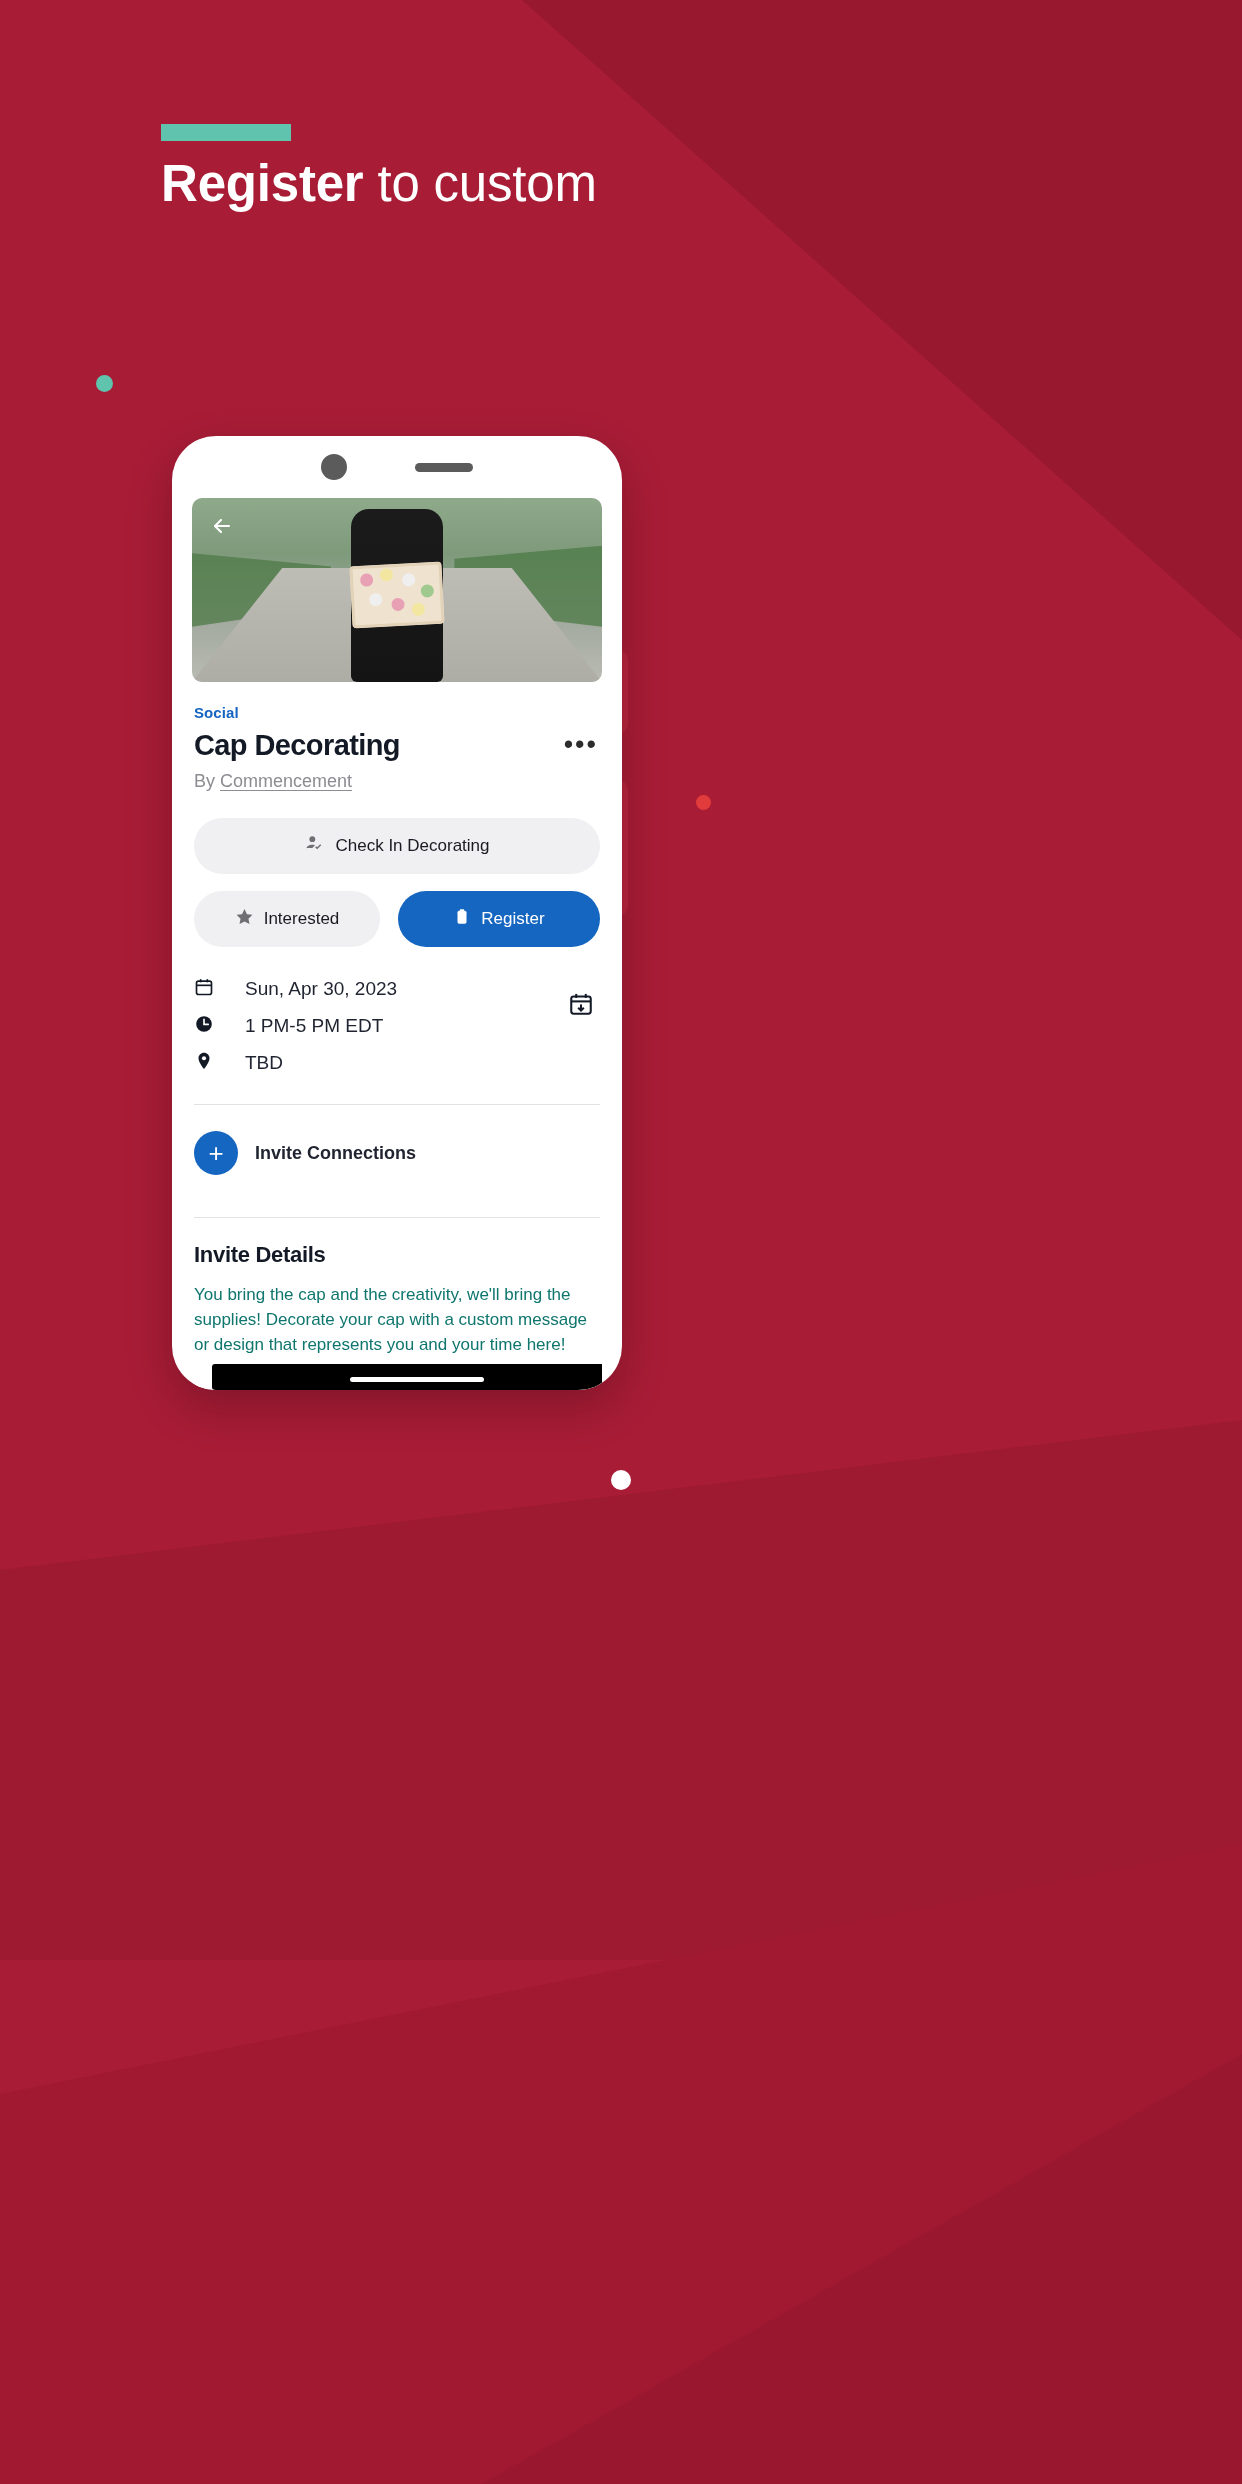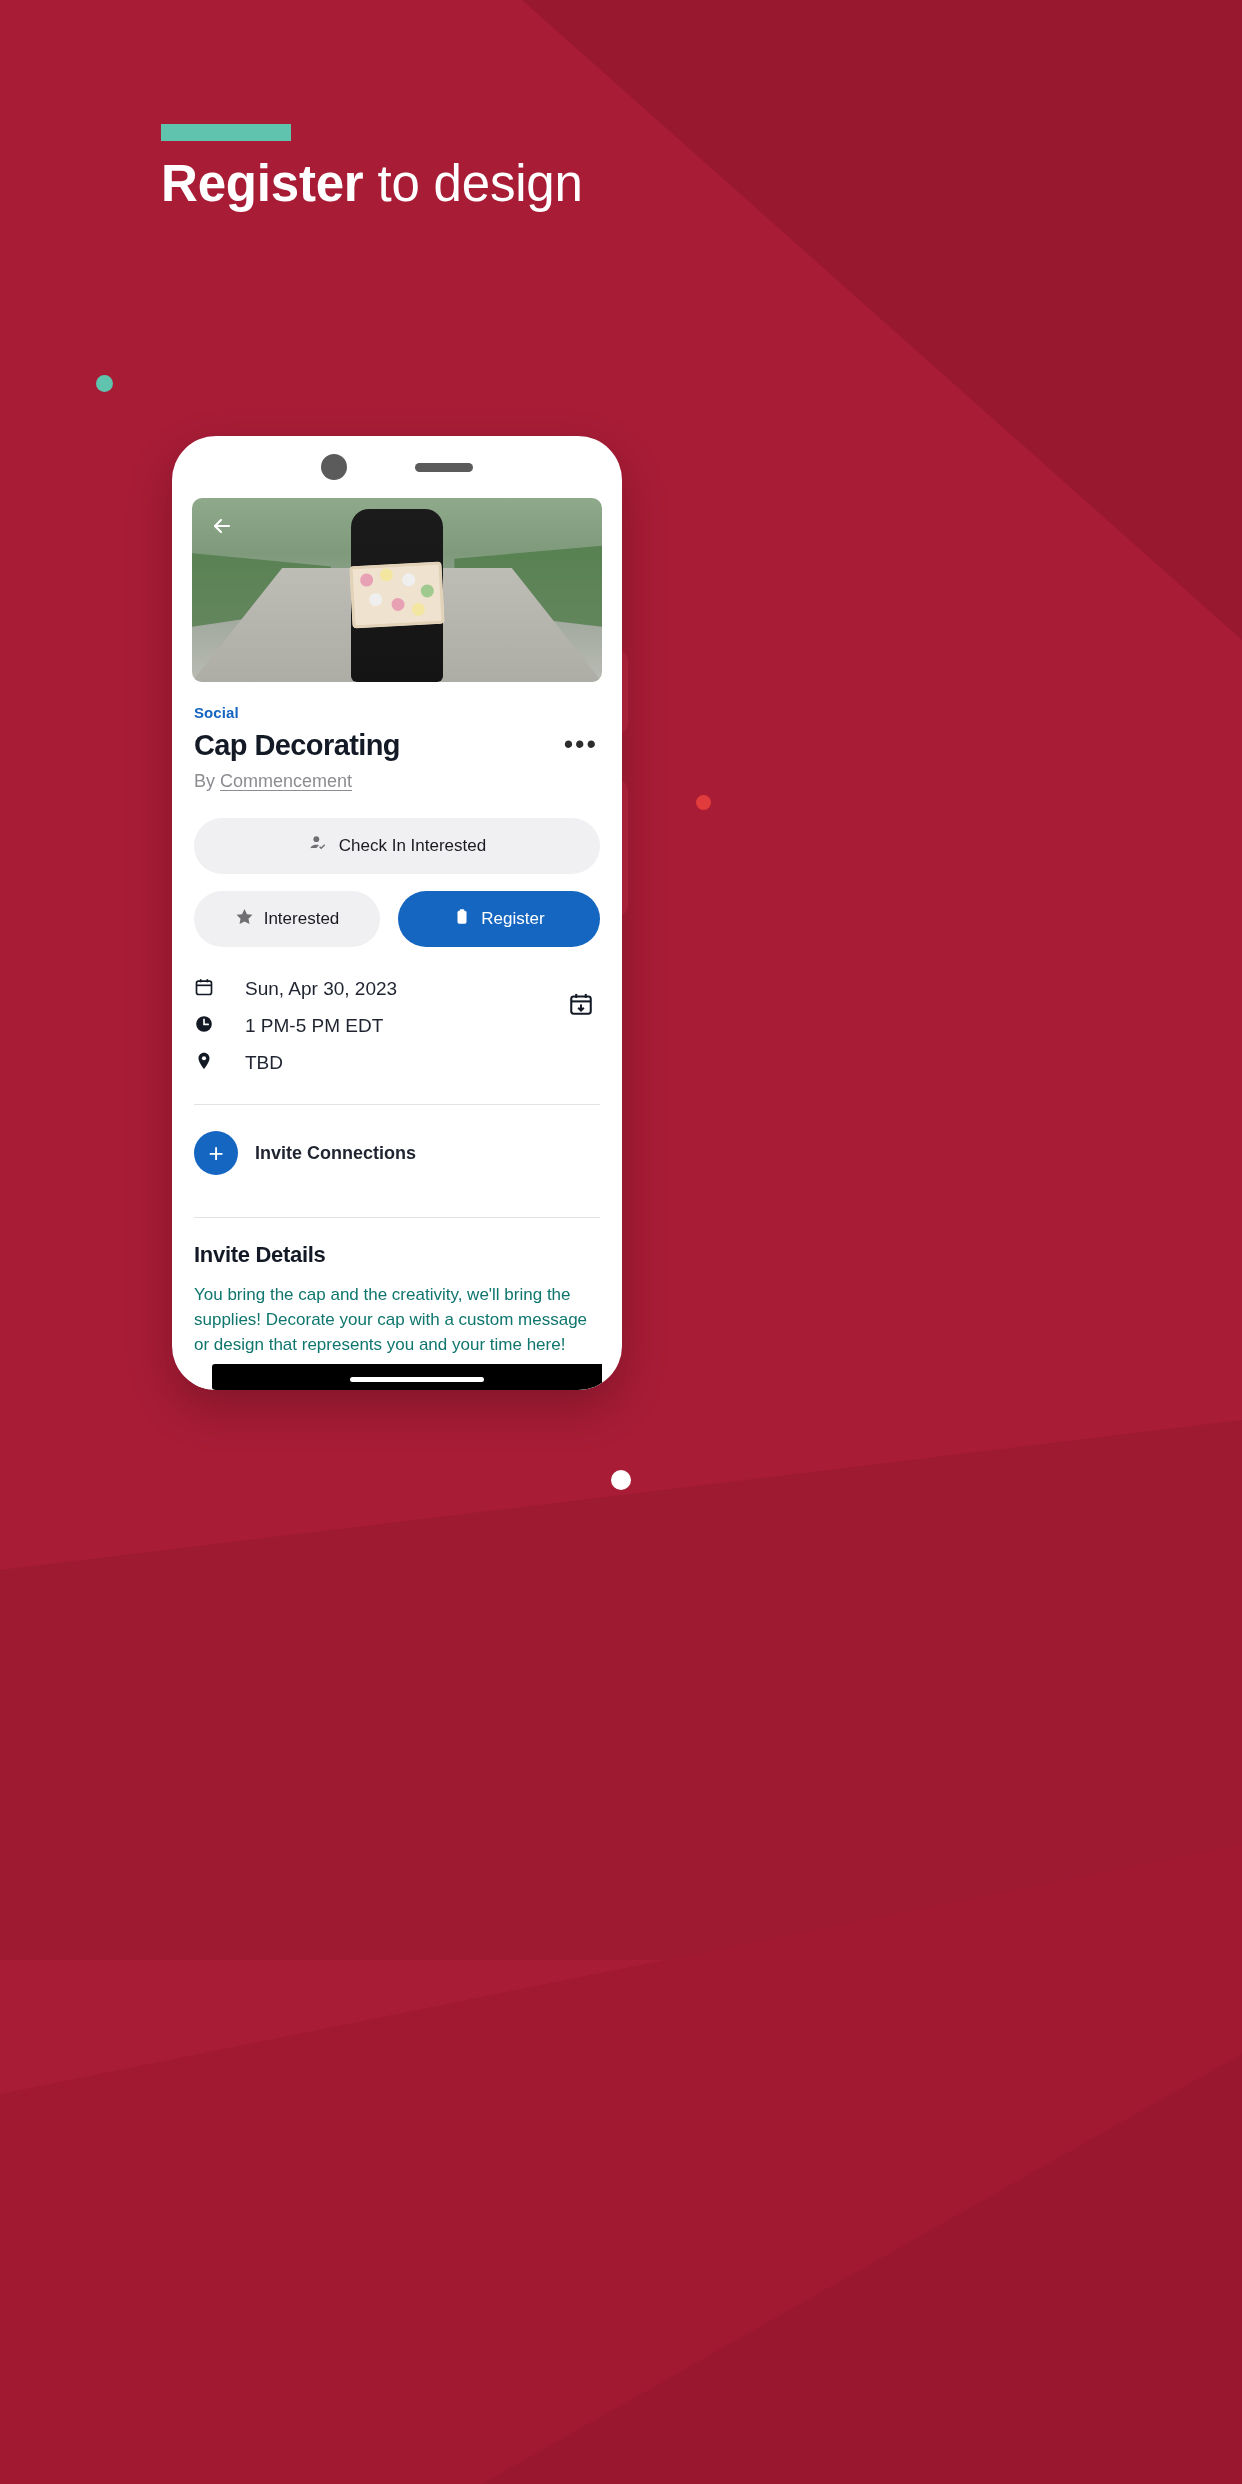--- a/index.html
+++ b/index.html
@@ -198,21 +198,21 @@
 <div class="bg-layer">
   <div class="bg-poly-tr"></div>
   <div class="bg-poly-mid"></div>
   <div class="bg-poly-bl"></div>
   <div class="bg-poly-br"></div>
 </div>
 
 <div class="accent-bar"></div>
 
 <div class="headline">
-  <b>Register</b><span> to design</span><br>
+  <b>Register</b><span> to custom</span><br>
 </div>
 
 <div class="teal-dot"></div>
 <div class="red-dot"></div>
 
 <div class="ghost-card ghost-1"></div>
 <div class="ghost-card ghost-2"></div>
 
 <div class="phone">
 
@@ -259,21 +259,21 @@
       </div>
 
       <button class="btn btn-wide">
         <span>
           <svg width="21" height="21" viewBox="0 0 24 24" fill="#6E6E73">
             <circle cx="9.5" cy="7" r="3.3"></circle>
             <path d="M2.5 19c0-3.6 3.1-5.6 7-5.6 1.1 0 2.1.2 3 .5l-3 3.1H2.5z"></path>
             <path d="M15 18.6l-2.3-2.3 1.1-1.1 1.2 1.2 3.6-3.6 1.1 1.1z"></path>
           </svg>
         </span>
-        <span>Check In Interested</span>
+        <span>Check In Decorating</span>
       </button>
 
       <div class="btn-row">
         <button class="btn btn-interested">
           <span>
             <svg width="19" height="19" viewBox="0 0 24 24" fill="#6E6E73">
               <polygon points="12,2.5 15.1,9 22,9.9 17,14.7 18.3,21.6 12,18.2 5.7,21.6 7,14.7 2,9.9 8.9,9"></polygon>
             </svg>
           </span>
           <span>Interested</span>

